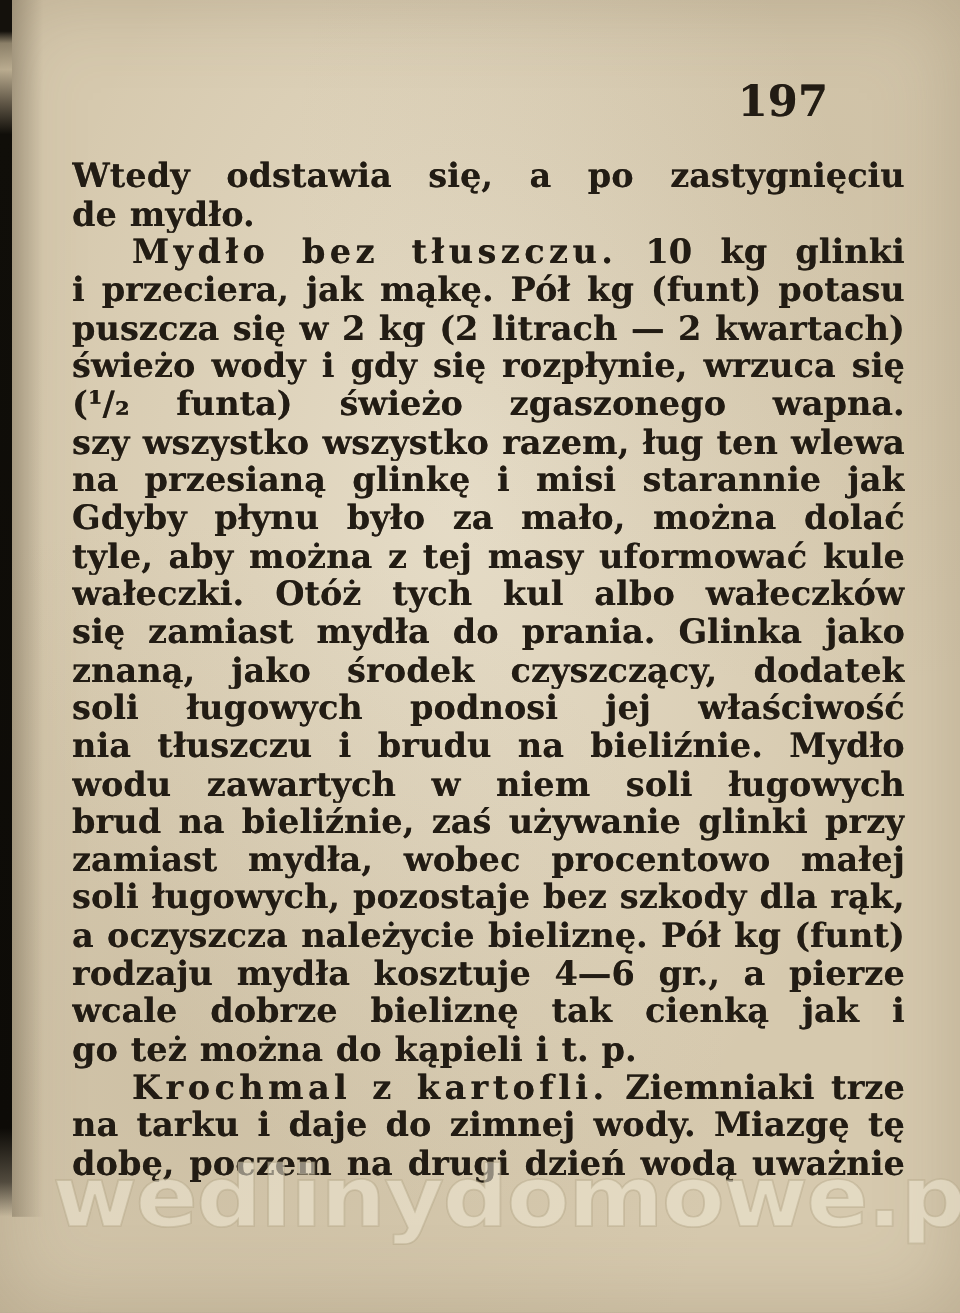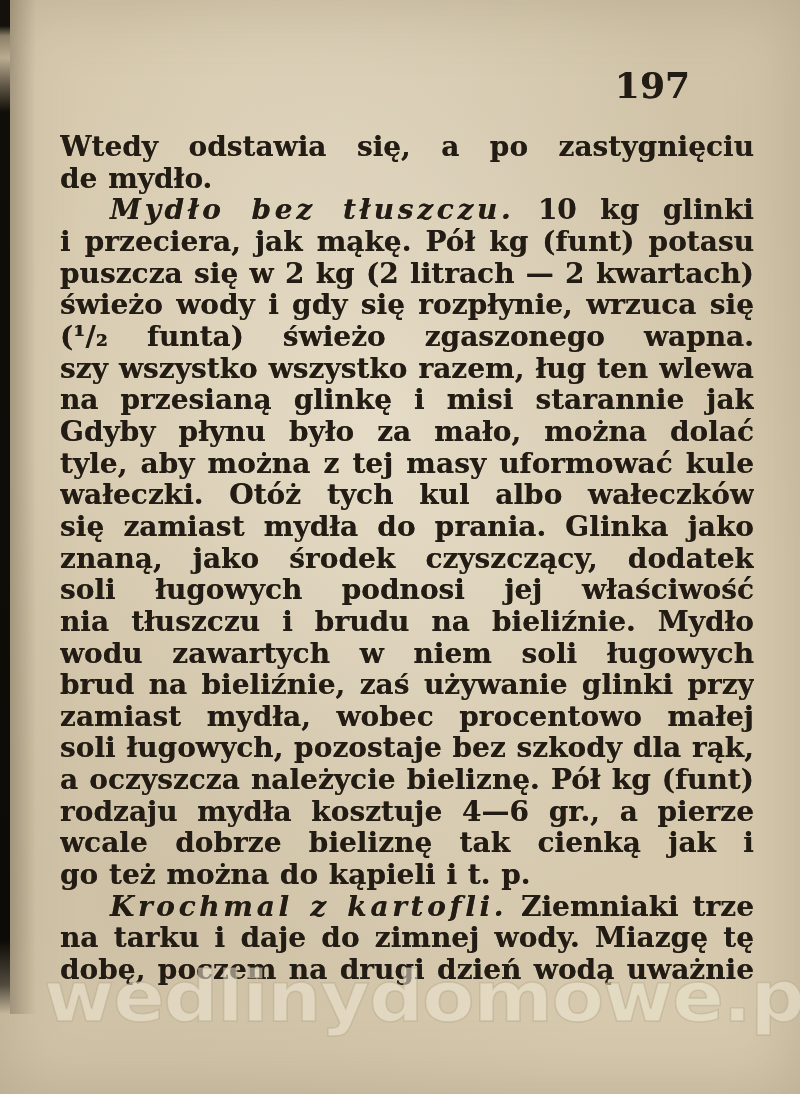--- a/index.html
+++ b/index.html
@@ -43,21 +43,21 @@
     color:#221c14;font-size:28px;font-weight:700;
     text-shadow:0 0 .5px rgba(40,30,20,.65);
   }
   .line{
     line-height:31.66px;height:31.66px;overflow:hidden;
     text-align:justify;text-align-last:justify;
     word-spacing:1px;
   }
   .line.endpara{text-align-last:left;}
   .line.indent{padding-left:50px;}
-  .seg-spaced{letter-spacing:.13em;font-style:italic;}
+  .seg-spaced{letter-spacing:.13em;}
   .seg-italic{}
   .watermark{
     position:absolute;left:44px;top:956px;width:756px;height:92px;
     font-family:"DejaVu Sans","Liberation Sans",sans-serif;
     font-size:76px;font-weight:700;letter-spacing:-1px;
     color:rgba(238,231,212,.55);
     -webkit-text-stroke:1.5px rgba(178,163,132,.45);
     white-space:nowrap;overflow:hidden;
     transform:scaleY(.92);transform-origin:top left;
     pointer-events:none;

